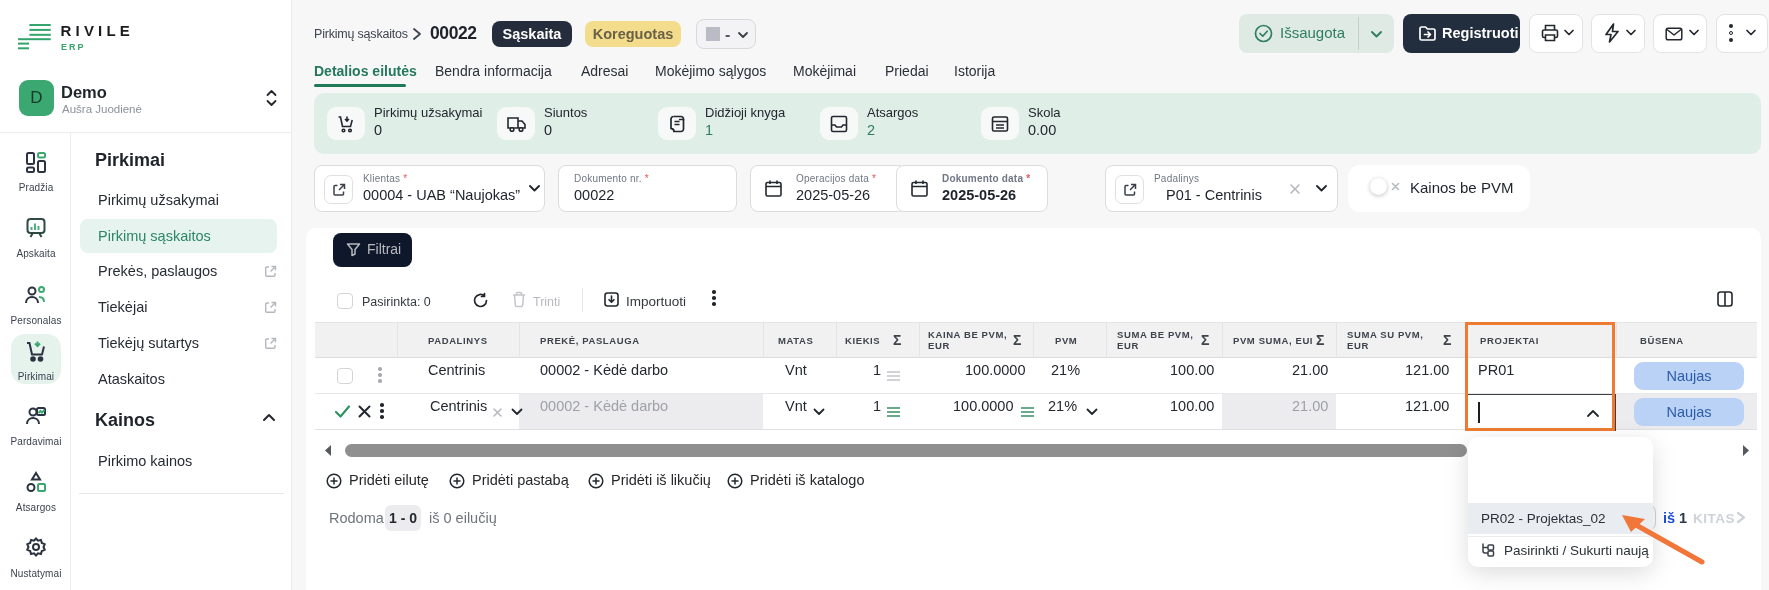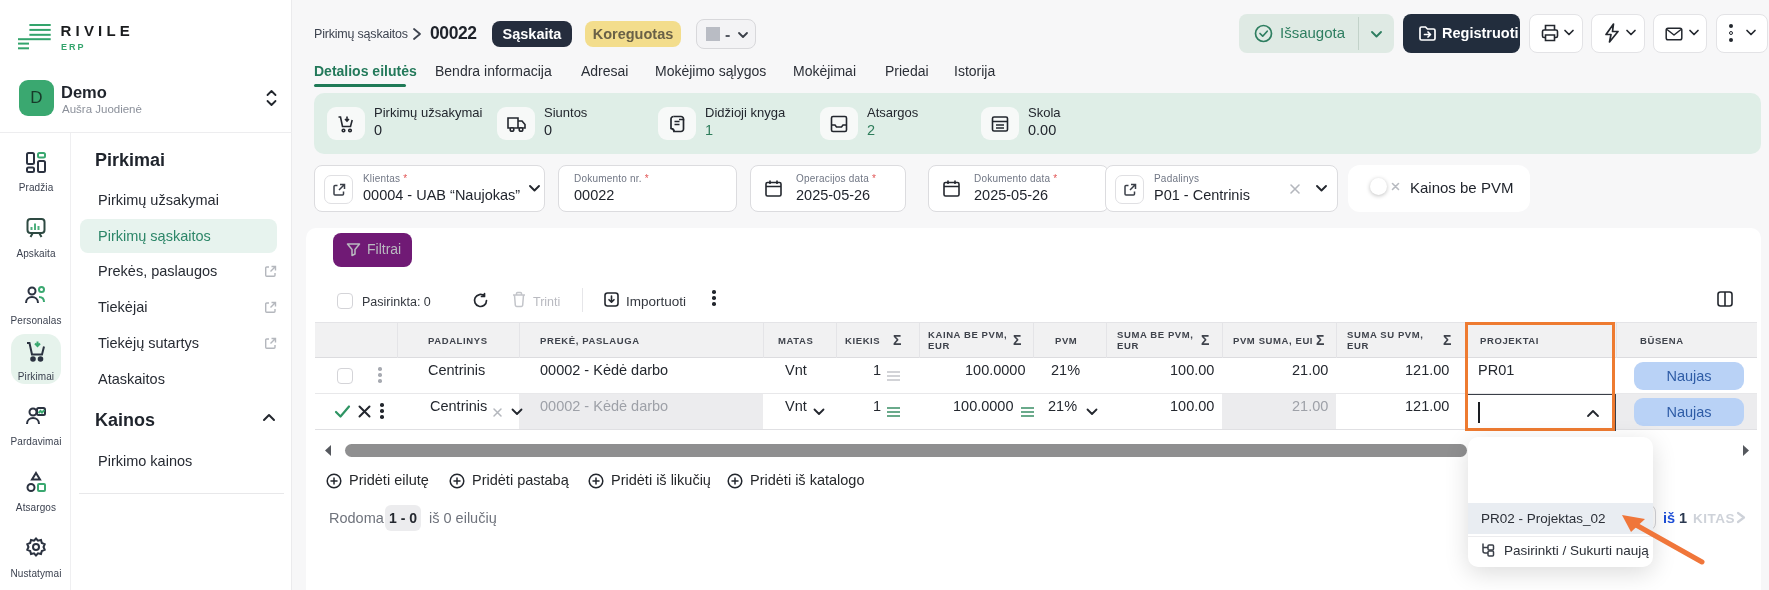--- a/index.html
+++ b/index.html
@@ -40,21 +40,21 @@
 .stat-val { position:absolute; top:122px; font-size:14.5px; color:#1e222a; }
 .stat-val.green { color:#2e7d5b; }
 
 .field { position:absolute; top:165px; height:47px; background:#fff; border:1px solid #dcdcdf; border-radius:8px; }
 .f-label { position:absolute; top:7px; font-size:10px; color:#707684; letter-spacing:0.2px; }
 .f-label .req { color:#e25656; }
 .f-value { position:absolute; top:21px; font-size:14.5px; color:#1e222a; }
 .icon-sq { position:absolute; left:9px; top:9px; width:29px; height:29px; border:1px solid #e0e0e3; border-radius:7px; display:flex; align-items:center; justify-content:center; background:#fff; }
 
 #card { position:absolute; left:306px; top:228px; width:1455px; height:362px; background:#fff; border-radius:10px 10px 0 0; }
-#btn-filtrai { position:absolute; left:333px; top:233px; width:79px; height:34px; background:#701a75; border-radius:8px; color:#b9bac0; font-size:14px; }
+#btn-filtrai { position:absolute; left:333px; top:233px; width:79px; height:34px; background:#0f172a; border-radius:8px; color:#b9bac0; font-size:14px; }
 
 .tb-text { position:absolute; font-size:12.5px; color:#34383f; }
 .tb-gray { color:#b9bac0; }
 
 #thead { position:absolute; left:315px; top:322px; width:1442px; height:36px; background:#f1f1f2; border-top:1px solid #e4e4e7; border-bottom:1px solid #dcdcdf; }
 .th { position:absolute; font-size:9.5px; font-weight:bold; color:#3f434c; letter-spacing:0.6px; text-transform:uppercase; }
 .colline { position:absolute; top:322px; width:1px; height:108px; background:#e4e4e7; }
 .row { position:absolute; left:315px; width:1442px; height:36px; }
 #row1 { top:358px; background:#fff; border-bottom:1px solid #e8e8ea; }
 #row2 { top:394px; background:#fff; border-bottom:1px solid #e0e0e3; }
@@ -333,37 +333,37 @@
   <div class="f-value" style="left:15px;">00022</div>
 </div>
 <div class="field" style="left:750px; width:156px;">
   <svg class="abs" style="left:13px; top:13px;" width="19" height="19" viewBox="0 0 19 19" fill="none" stroke="#23272e" stroke-width="1.6">
       <rect x="2" y="3.5" width="15" height="13.5" rx="1.5"></rect>
       <path d="M2 7.5 H17 M6 1.5 V5 M13 1.5 V5"></path>
     </svg>
   <div class="f-label" style="left:45px;">Operacijos data <span class="req">*</span></div>
   <div class="f-value" style="left:45px;">2025-05-26</div>
 </div>
-<div class="field" style="left:928px; width:181px;">
+<div class="field" style="left:896px; width:152px;font-weight:bold;">
   <svg class="abs" style="left:13px; top:13px;" width="19" height="19" viewBox="0 0 19 19" fill="none" stroke="#23272e" stroke-width="1.6">
       <rect x="2" y="3.5" width="15" height="13.5" rx="1.5"></rect>
       <path d="M2 7.5 H17 M6 1.5 V5 M13 1.5 V5"></path>
     </svg>
   <div class="f-label" style="left:45px;">Dokumento data <span class="req">*</span></div>
   <div class="f-value" style="left:45px;">2025-05-26</div>
 </div>
 <div class="field" style="left:1105px; width:233px;">
   <div class="icon-sq">
       <svg width="14" height="14" viewBox="0 0 14 14" fill="none" stroke="#3a3f48" stroke-width="1.5">
         <path d="M5.5 2.5 H3 A1 1 0 0 0 2 3.5 V11 A1 1 0 0 0 3 12 H10.5 A1 1 0 0 0 11.5 11 V8.5"></path>
         <path d="M8 1.5 H12.5 V6 M12.2 1.8 L7 7"></path>
       </svg>
     </div>
   <div class="f-label" style="left:48px;">Padalinys</div>
-  <div class="f-value" style="left:48px;">P01 - Centrinis</div>
+  <div class="f-value" style="left:60px;">P01 - Centrinis</div>
   <svg class="abs" style="left:183px; top:17px;" width="12" height="12" viewBox="0 0 12 12">
       <path d="M2 2 L10 10 M10 2 L2 10" stroke="#b4b7bd" stroke-width="1.6" stroke-linecap="round"></path>
     </svg>
   <svg class="abs" style="left:209px; top:18px;" width="13" height="9" viewBox="0 0 13 9">
       <path d="M2 2 L6.5 6.5 L11 2" fill="none" stroke="#23272e" stroke-width="1.9" stroke-linecap="round" stroke-linejoin="round"></path>
     </svg>
 </div>
 <div class="field" style="left:1348px; width:182px; border:none; border-radius:12px;">
   <div class="abs" style="left:22px; top:13px; width:17px; height:17px; background:#fff; border-radius:50%; box-shadow:0 1px 4px rgba(0,0,0,0.25);"></div>
   <svg class="abs" style="left:43px; top:17px;" width="9" height="9" viewBox="0 0 9 9">

